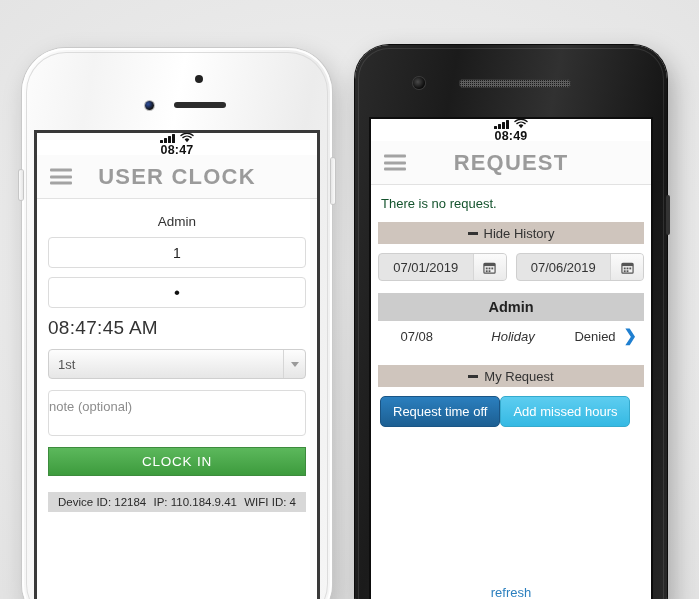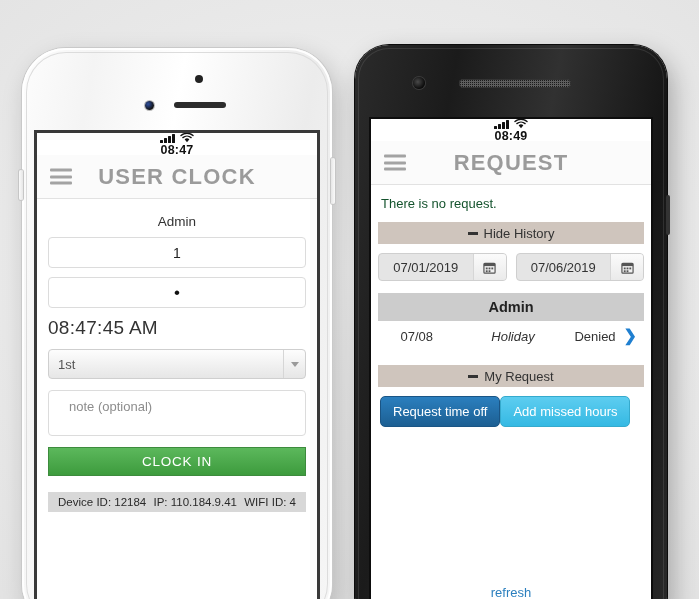--- a/index.html
+++ b/index.html
@@ -209,21 +209,21 @@
   }
   .select-box .caret s {
     display:block; width: 0; height: 0;
     border-left: 4px solid transparent; border-right: 4px solid transparent;
     border-top: 5px solid #9a9a9a;
   }
   .note-box {
     width: 100%; height: 46px;
     border: 1px solid #dcdcdc; border-radius: 4px;
     background: #fff;
-    padding: 8px 20px; font-size: 13px; color: #8d8d8d;
+    padding: 8px 0; font-size: 13px; color: #8d8d8d;
     margin-bottom: 11px;
   }
   .clockin-btn {
     width: 100%; height: 29px;
     border-radius: 0;
     background: linear-gradient(#5cb85c,#3d9b3d);
     border: 1px solid #3d8b3d;
     color: #fff; font-size: 13.5px; letter-spacing: .8px;
     display: flex; align-items: center; justify-content: center;
     margin-bottom: 16px;

